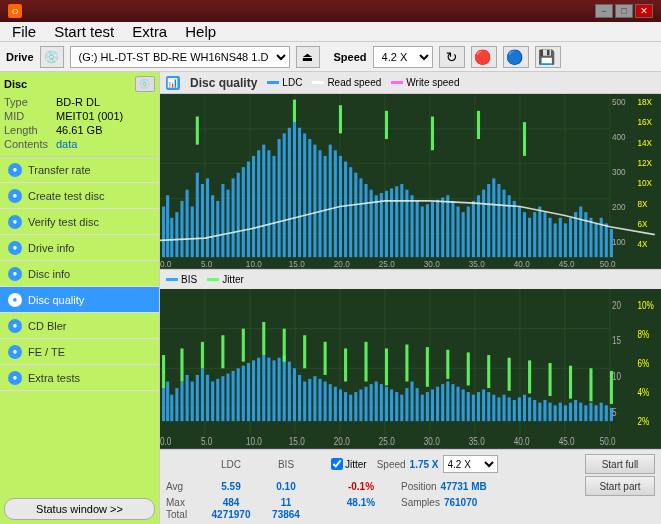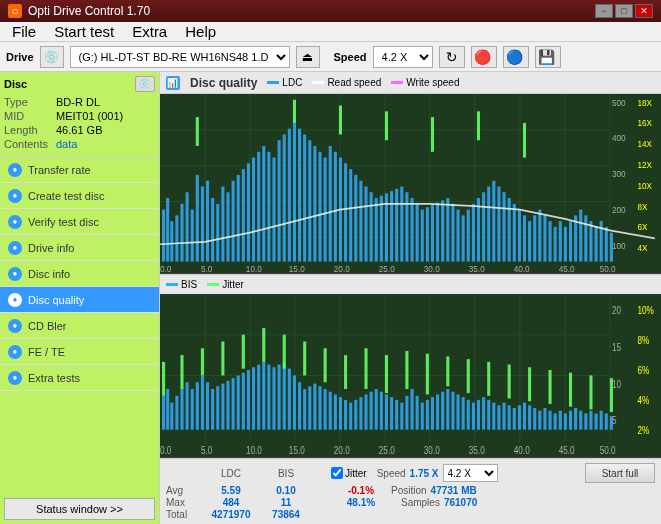--- a/index.html
+++ b/index.html
@@ -201,21 +201,20 @@
     }
 
     svg { display: block; }
   </style>
 </head>
 <body>
 
 <div class="title-bar">
   <div class="title-bar-left">
     <div class="title-bar-icon">O</div>
-    <span>Opti Drive Control 1.70</span>
   </div>
   <div class="title-bar-buttons">
     <div class="title-btn">−</div>
     <div class="title-btn">□</div>
     <div class="title-btn close">✕</div>
   </div>
 </div>
 
 <div class="menu-bar">
   <span class="menu-item">File</span>
@@ -300,21 +299,21 @@
         <div class="nav-item">
           <div class="nav-icon blue" style="font-size: 8px;">●</div>
           <span>FE / TE</span>
         </div>
         <div class="nav-item">
           <div class="nav-icon blue" style="font-size: 8px;">●</div>
           <span>Extra tests</span>
         </div>
       </div>
 
-    <div class="status-btn" style="margin-top: auto;">Status window &gt;&gt;</div>
+    <div class="status-btn" style="margin-top: auto; border-radius: 10px;">Status window &gt;&gt;</div>
 
   </div>
 
   <div class="right-panel">
 
     <div class="chart-header">
       <div class="chart-icon">📊</div>
       <span class="chart-title">Disc quality</span>
       <div class="legend-item">
         <div class="legend-color" style="background:#3399ff;"></div>
@@ -678,24 +677,25 @@
           </div>
           <div class="start-btn" style="margin-left:auto; width:70px; height:20px; background:linear-gradient(to bottom, #f0f0f0, #d8d8d8); border:1px solid #aaa; display:flex; align-items:center; justify-content:center; cursor:pointer; font-size:10px;">Start full</div>
         </div>
 
         <div style="display:flex; align-items:center; margin-bottom:1px;">
           <div style="width:35px; font-size:10px; color:#555;">Avg</div>
           <div style="width:60px; text-align:center; font-size:10px; color:#0066cc; font-weight:bold;">5.59</div>
           <div style="width:50px; text-align:center; font-size:10px; color:#0066cc; font-weight:bold;">0.10</div>
           <div style="width:20px;"></div>
           <div style="width:60px; text-align:center; font-size:10px; color:#cc0000; font-weight:bold;">-0.1%</div>
-          <div style="display:flex; align-items:flex-end; gap:4px;">
+          <div style="margin-left:10px; display:flex; align-items:flex-end; gap:4px;">
             <span style="font-size:10px; color:#555;">Position</span>
             <span style="font-size:10px; color:#0066cc; font-weight:bold;">47731 MB</span>
           </div>
+          <div class="start-btn" style="margin-left:auto; width:70px; height:20px; background:linear-gradient(to bottom, #f0f0f0, #d8d8d8); border:1px solid #aaa; display:flex; align-items:center; justify-content:center; cursor:pointer; font-size:10px;">Start part</div>
         </div>
 
         <div style="display:flex; align-items:center; margin-bottom:1px;">
           <div style="width:35px; font-size:10px; color:#555;">Max</div>
           <div style="width:60px; text-align:center; font-size:10px; color:#0066cc; font-weight:bold;">484</div>
           <div style="width:50px; text-align:center; font-size:10px; color:#0066cc; font-weight:bold;">11</div>
           <div style="width:20px;"></div>
           <div style="width:60px; text-align:center; font-size:10px; color:#0066cc; font-weight:bold;">48.1%</div>
           <div style="margin-left:10px; display:flex; align-items:center; gap:4px;">
             <span style="font-size:10px; color:#555;">Samples</span>

